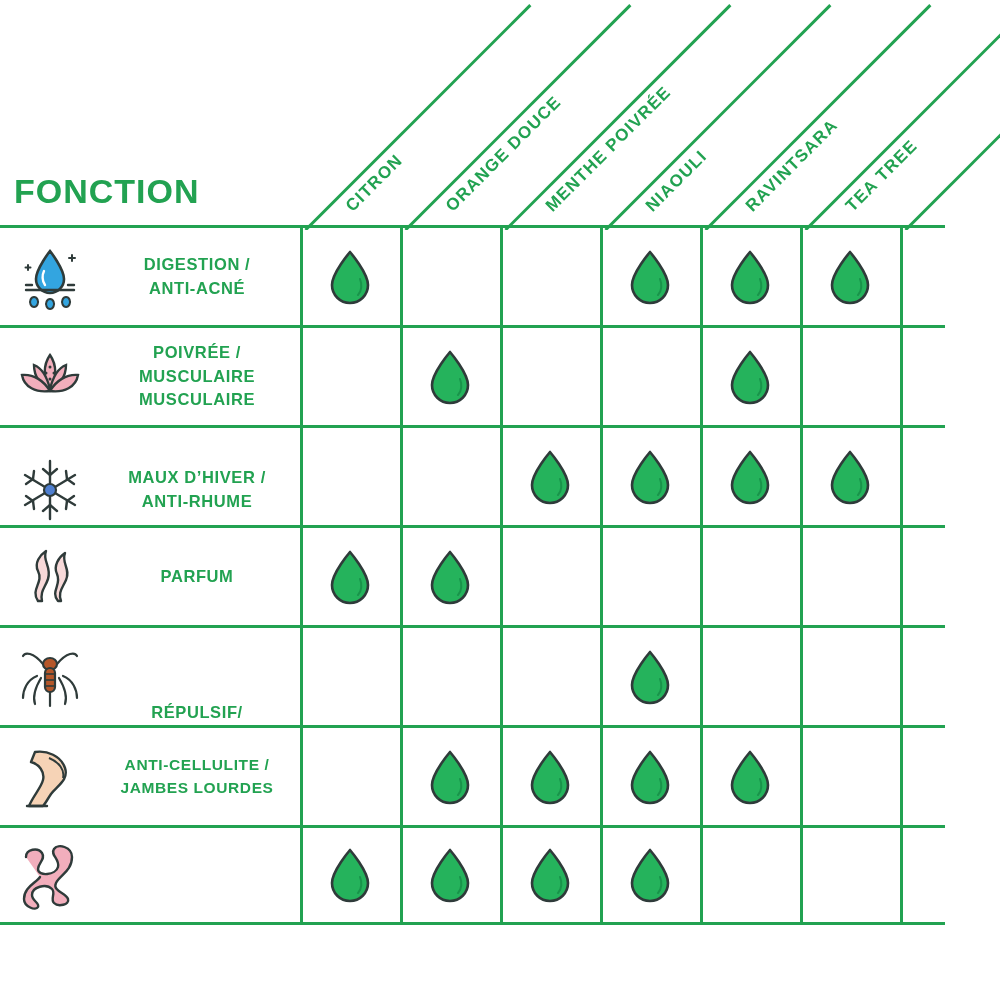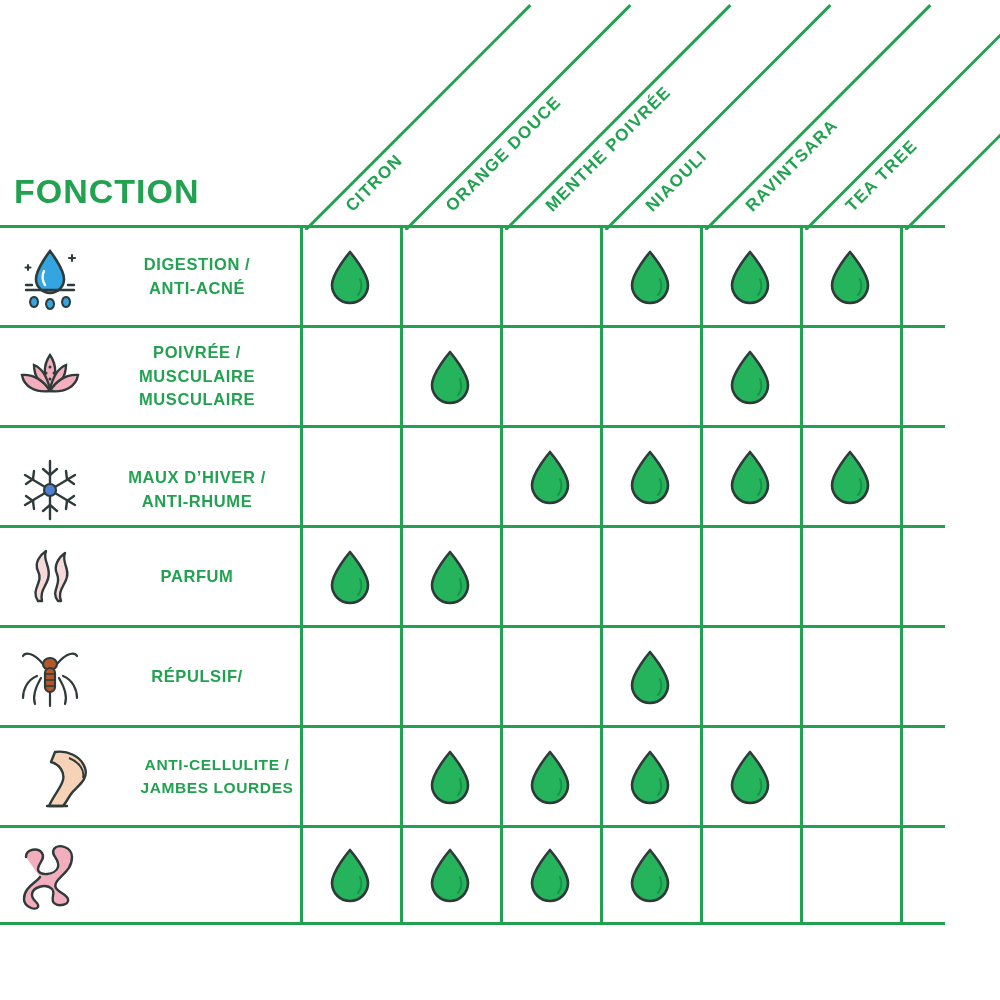--- a/index.html
+++ b/index.html
@@ -242,21 +242,21 @@
       <svg width="72" height="72" viewBox="0 0 72 72">
         <path d="M24 60 C16 48 30 42 24 30 C20 22 26 14 32 10 C28 20 38 26 34 38 C31 47 26 50 28 60 Z" fill="#f7d9d9" stroke="#2f3b3a" stroke-width="2.4" stroke-linejoin="round"></path>
         <path d="M44 60 C36 50 48 44 43 33 C39 25 45 16 51 12 C47 22 57 28 52 39 C48 48 44 51 47 60 Z" fill="#f7d9d9" stroke="#2f3b3a" stroke-width="2.4" stroke-linejoin="round"></path>
       </svg>
     </div>
     <div class="row-label">
       <div>PARFUM</div>
     </div>
   </div>
 
-  <div class="row" style="top:628px; height:97px;">
+  <div class="row" style="top:628px; height:97px;align-items:flex-end;">
     <div class="row-icon">
       <svg width="74" height="74" viewBox="0 0 74 74">
         <g stroke="#2f3b3a" stroke-width="2.2" fill="none" stroke-linecap="round">
           <path d="M30 24 C20 12 12 12 10 16"></path>
           <path d="M44 24 C54 12 62 12 64 16"></path>
           <path d="M24 36 C14 40 10 50 10 58"></path>
           <path d="M50 36 C60 40 64 50 64 58"></path>
           <path d="M28 38 C22 48 20 58 22 64"></path>
           <path d="M46 38 C52 48 54 58 52 64"></path>
         </g>
@@ -268,21 +268,21 @@
           <line x1="32" y1="46" x2="42" y2="46"></line>
         </g>
         <line x1="37" y1="52" x2="37" y2="66" stroke="#2f3b3a" stroke-width="2.2" stroke-linecap="round"></line>
       </svg>
     </div>
     <div class="row-label">
       <div>RÉPULSIF/</div>
     </div>
   </div>
 
-  <div class="row" style="top:728px; height:97px;padding-left:20px;">
+  <div class="row" style="top:728px; height:97px;">
     <div class="row-icon">
       <svg width="74" height="74" viewBox="0 0 74 74">
         <path d="M22 12 C34 10 48 16 52 28 C56 40 44 46 38 54 C34 60 32 64 30 66 L16 66 C20 56 28 48 30 40 C32 32 26 24 18 22 Z" fill="#f6d3b6" stroke="#2f3b3a" stroke-width="2.4" stroke-linejoin="round"></path>
         <path d="M36 18 C46 22 52 30 50 38" fill="none" stroke="#2f3b3a" stroke-width="2"></path>
         <path d="M14 66 L34 66" stroke="#2f3b3a" stroke-width="2.4" stroke-linecap="round"></path>
       </svg>
     </div>
     <div class="row-label small">
       <div>ANTI-CELLULITE /</div>
       <div>JAMBES LOURDES</div>

